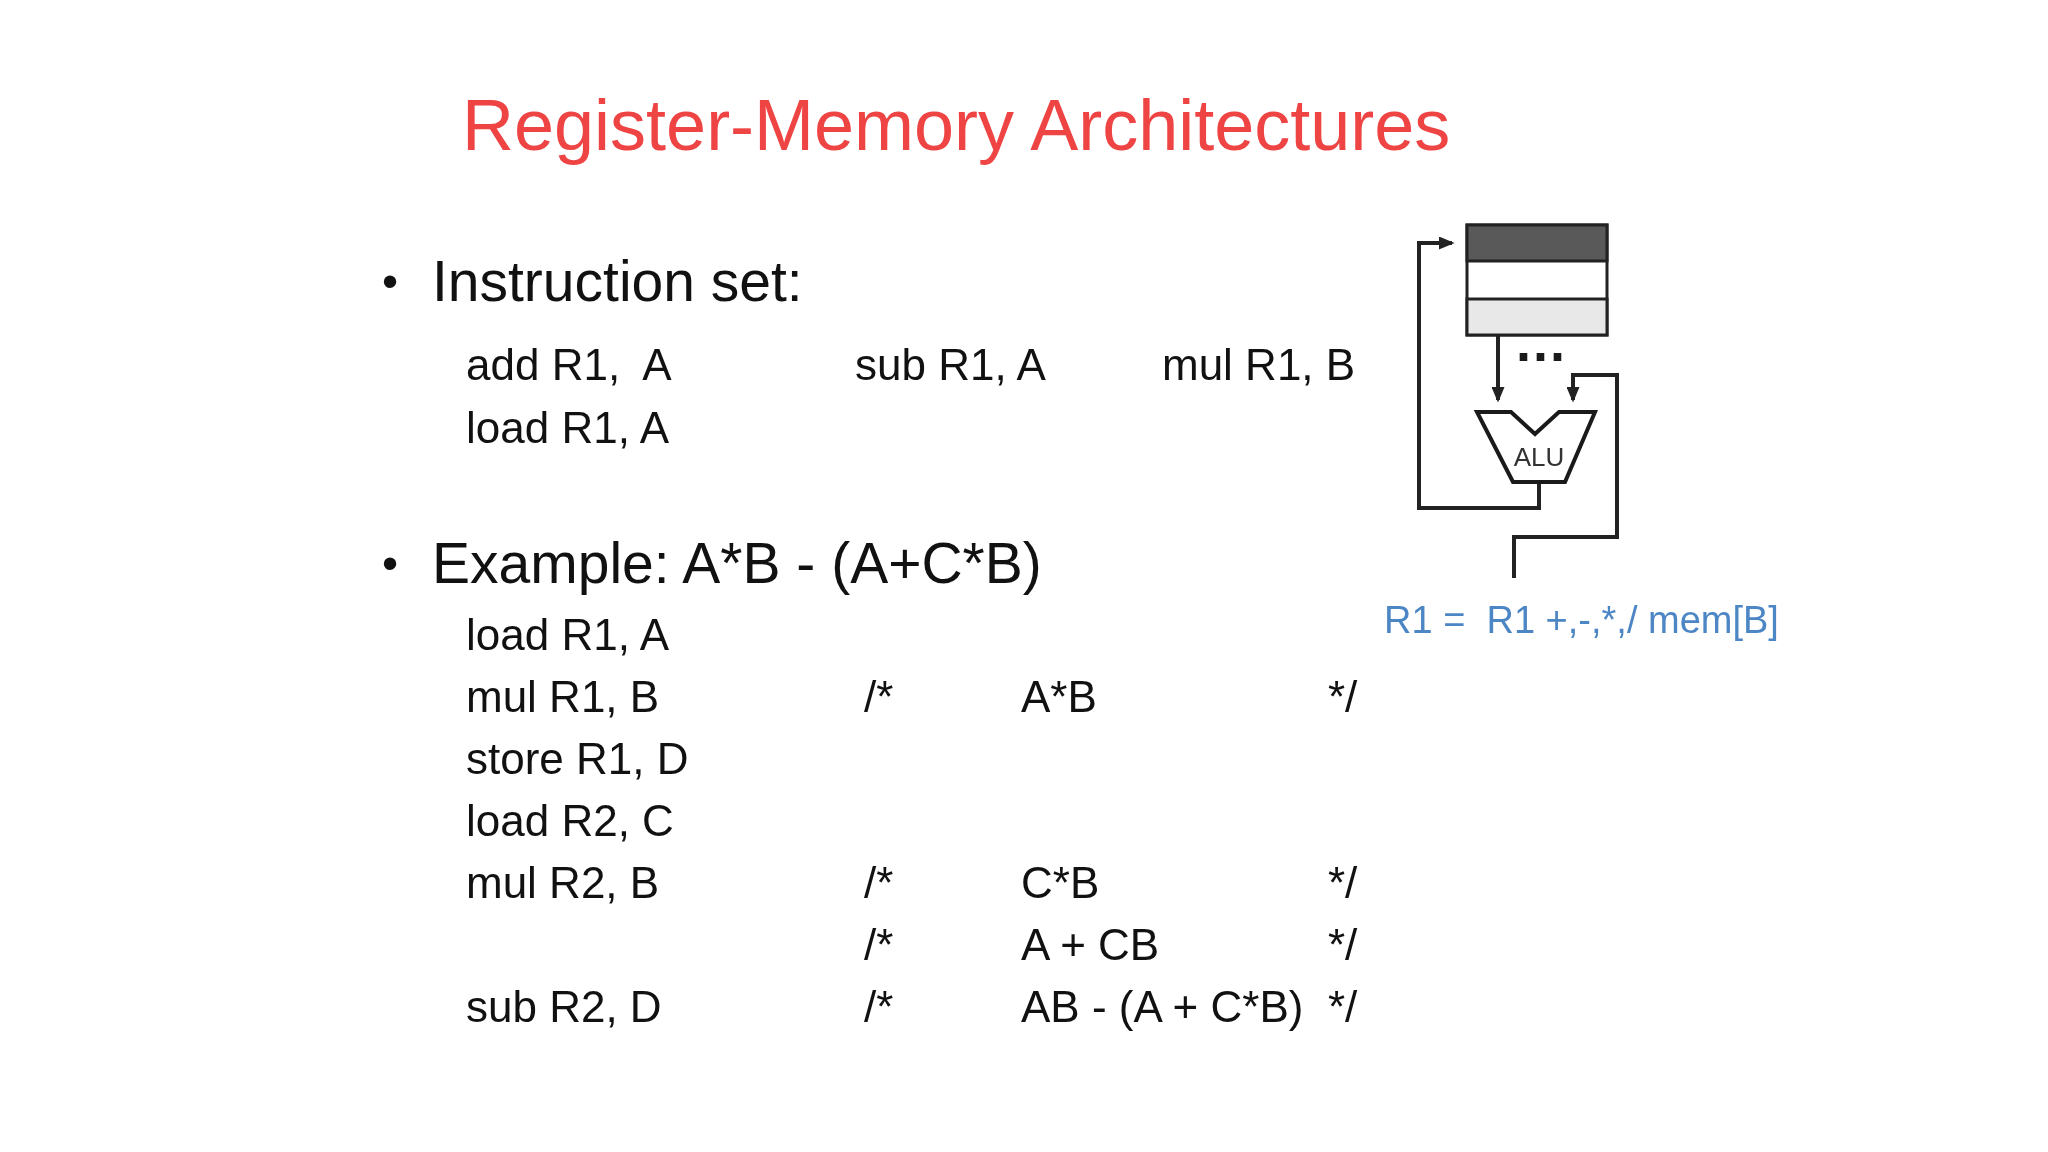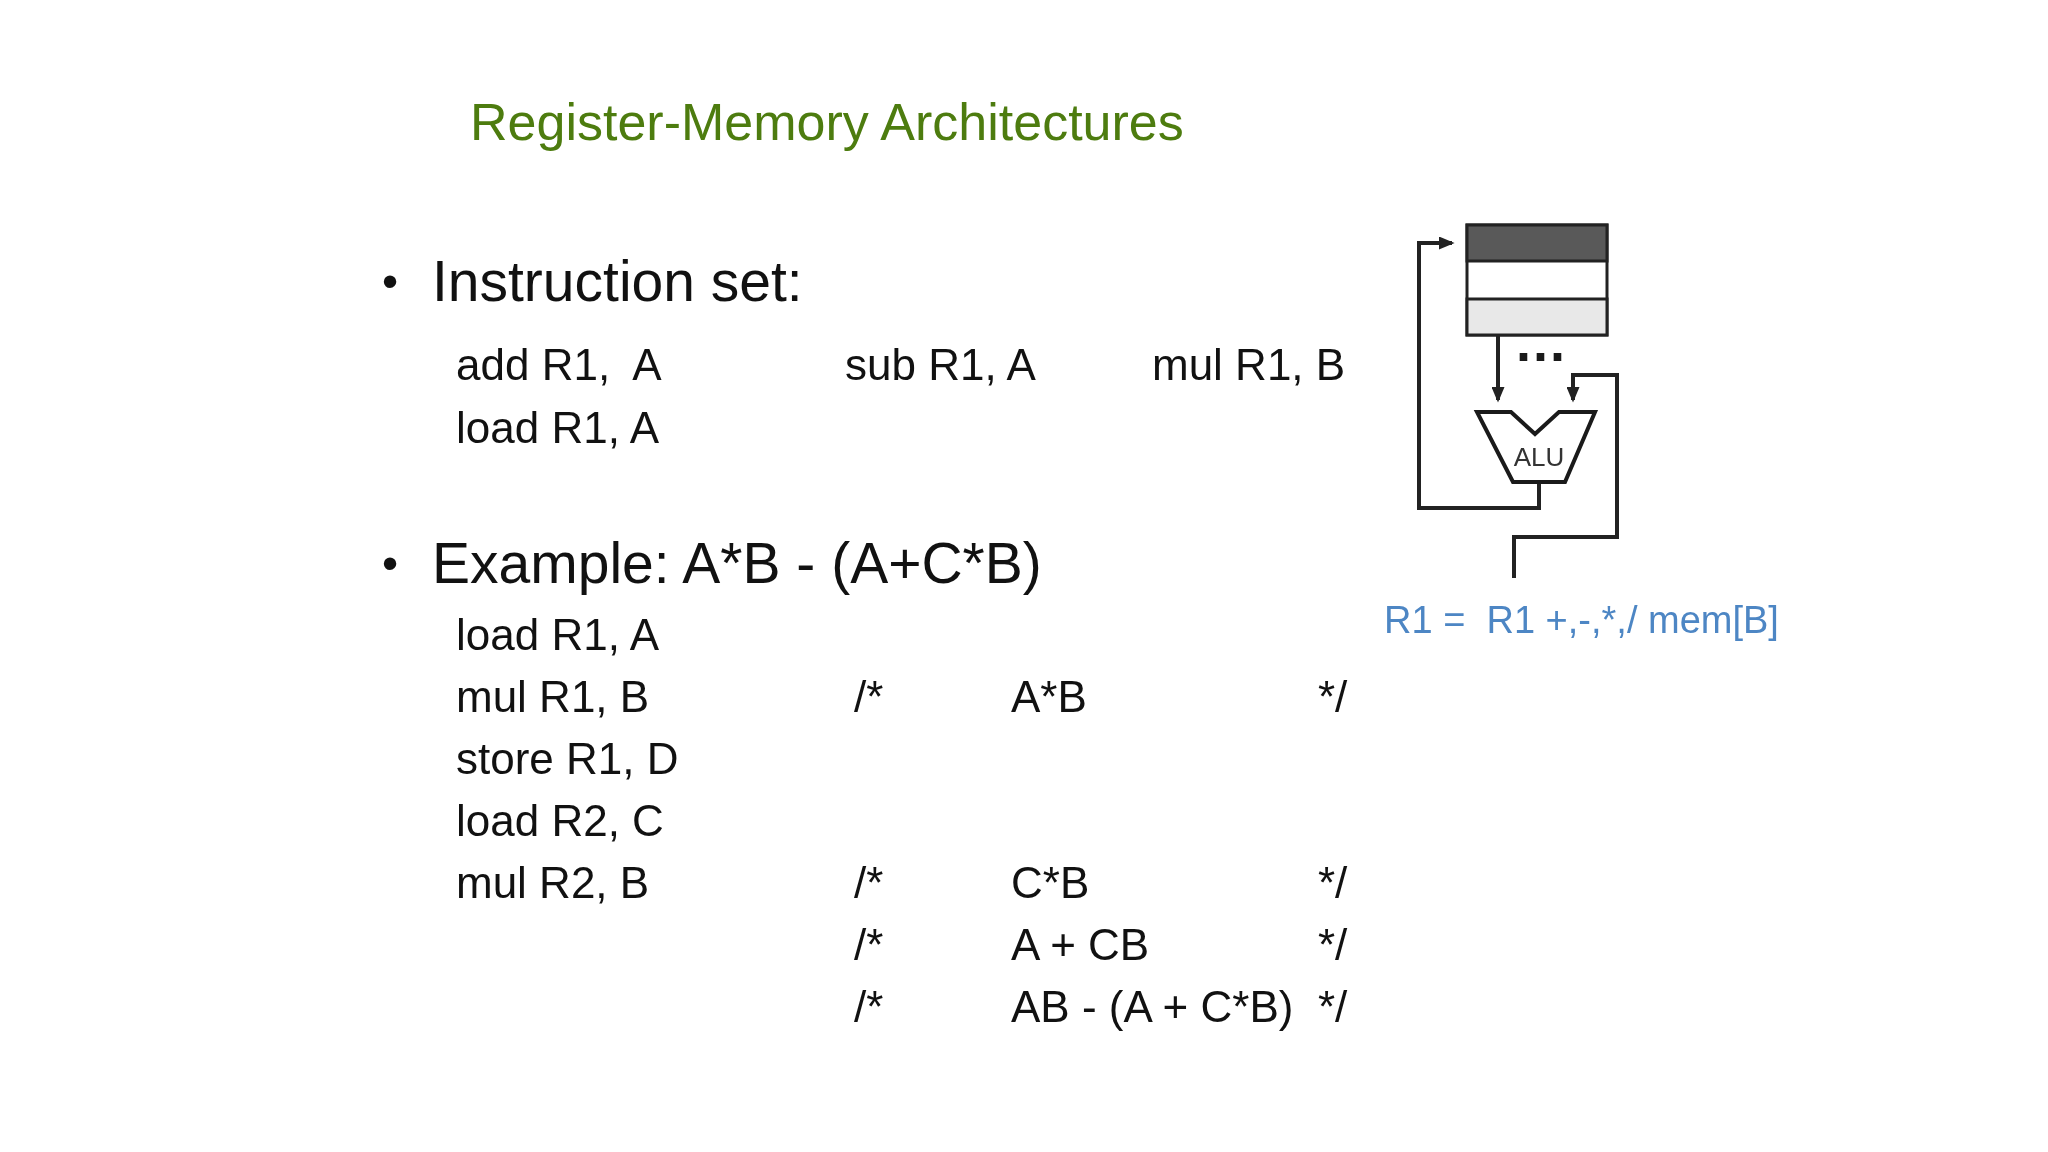--- a/index.html
+++ b/index.html
@@ -16,46 +16,46 @@
     left: 0; top: 0;
     width: 2048px;
     height: 1152px;
     background: #ffffff;
     color: #111111;
   }
   .title {
     position: absolute;
     left: 458px;
     top: 82px;
-    margin: 12px;
-    font-size: 52px;
+    margin: 4px;
+    font-size: 72px;
     font-weight: 400;
     line-height: 1.1;
-    color: #4d7c0f;
+    color: #ef4444;
     letter-spacing: 0px;
   }
   .heading {
     position: absolute;
     left: 382px;
     font-size: 57px;
     line-height: 1;
     color: #111111;
     white-space: pre;
   }
   .heading .bullet {
     display: inline-block;
     width: 50px;
     font-size: 46px;
     vertical-align: 4px;
   }
   .h-instr { top: 253px; }
   .h-example { top: 535px; }
   .irow, .cline {
     position: absolute;
-    left: 0;
+    left: 10px;
     width: 1688px;
     height: 56px;
   }
   .code {
     position: absolute;
     top: 0;
     font-size: 44px;
     line-height: 1.15;
     color: #111111;
     white-space: pre;
@@ -134,20 +134,21 @@
     <span class="code c-open">/*</span>
     <span class="code c-expr">C*B</span>
     <span class="code c-close">*/</span>
   </div>
   <div class="cline" style="top:920px">
     <span class="code c-open">/*</span>
     <span class="code c-expr">A + CB</span>
     <span class="code c-close">*/</span>
   </div>
   <div class="cline" style="top:982px">
+    <span class="code c-instr">sub R2, D</span>
     <span class="code c-open">/*</span>
     <span class="code c-expr">AB - (A + C*B)</span>
     <span class="code c-close">*/</span>
   </div>
 
   <div class="formula">R1 =  R1 +,-,*,/ mem[B]</div>
 
   <svg class="diagram" viewBox="1380 180 420 440" width="420" height="440" xmlns="http://www.w3.org/2000/svg">
     <defs>
       <marker id="arrow" viewBox="0 0 12 10" markerWidth="16" markerHeight="13" refX="10" refY="5" orient="auto" markerUnits="userSpaceOnUse">

